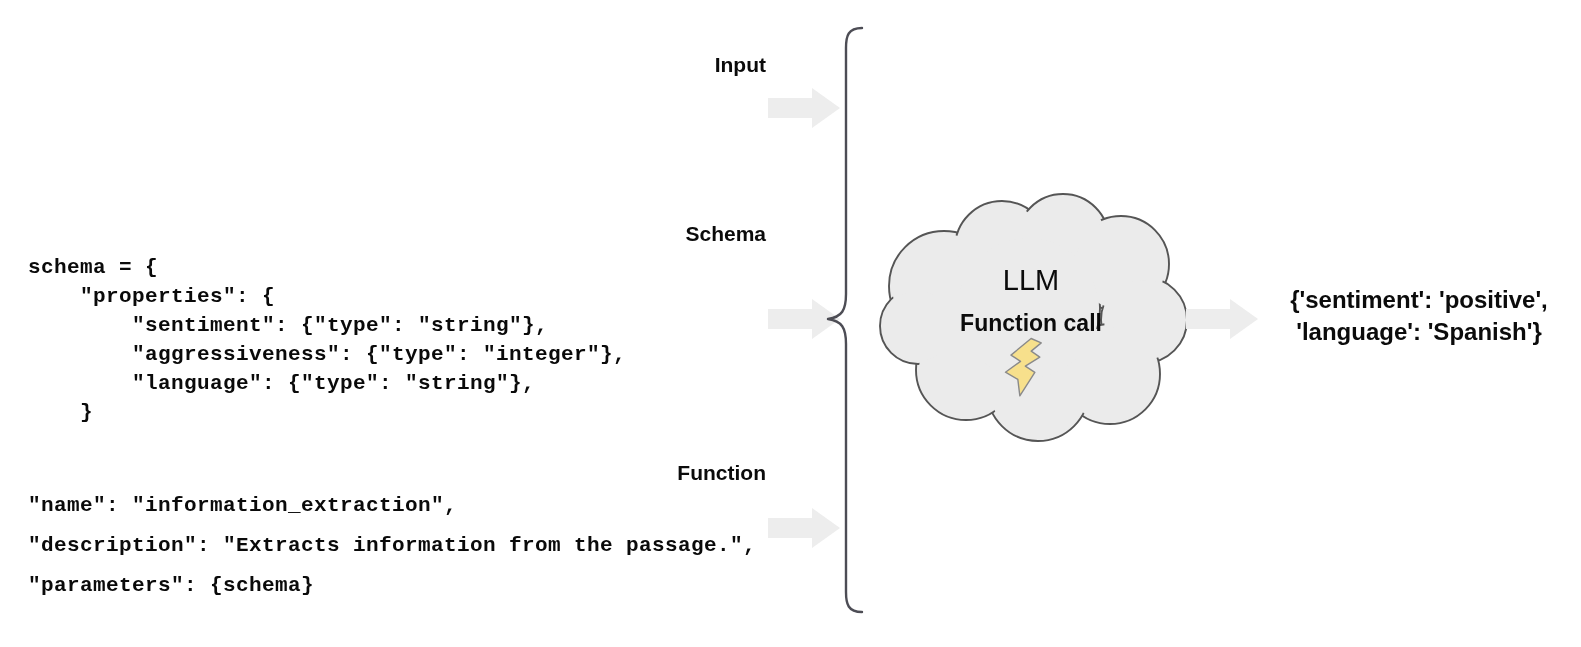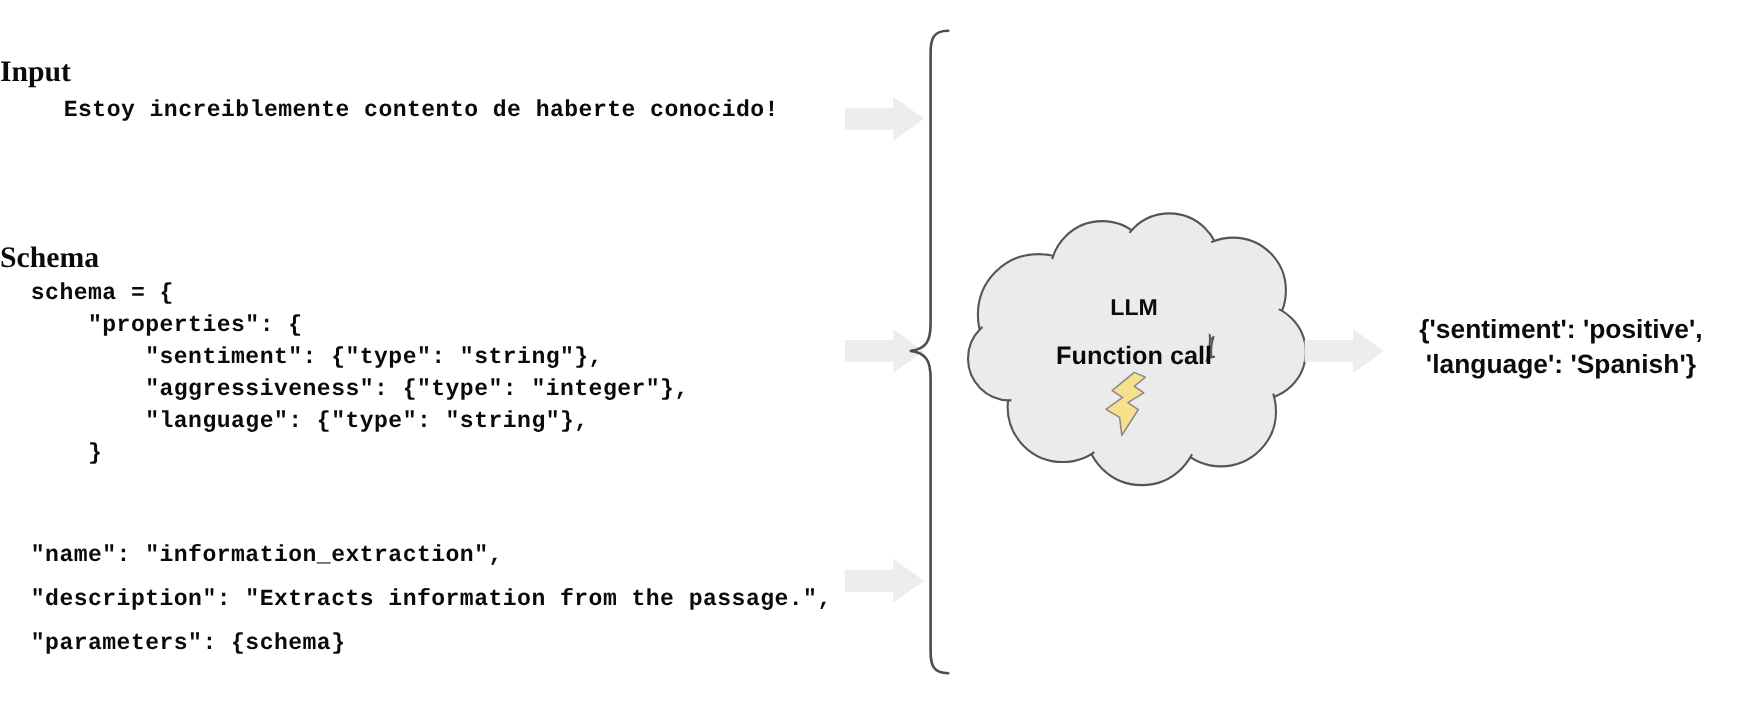--- a/index.html
+++ b/index.html
@@ -17,26 +17,26 @@
   }
 
   .stage {
     position: absolute;
     inset: 0;
   }
 
   
   .section-heading {
     position: absolute;
-    font-family: Liberation Serif, serif;
+    font-family: Liberation Sans, sans-serif;
     font-weight: bold;
-    font-size: 27px;
+    font-size: 21px;
     line-height: 30px;
     color: #0b0b0b;
-    text-align: left;
+    text-align: right;
     white-space: pre;
   }
 
   .code-block {
     position: absolute;
     font-family: "Liberation Mono", monospace;
     font-weight: bold;
     font-size: 21px;
     line-height: 29px;
     color: #0a0a0a;
@@ -51,22 +51,22 @@
   .cloud-wrap {
     position: absolute;
   }
   .cloud-label {
     position: absolute;
     text-align: center;
     white-space: pre;
     color: #0b0b0b;
   }
   .cloud-title {
-    font-weight: bold;
-    font-size: 21px;
+    font-weight: normal;
+    font-size: 29px;
     line-height: 28px;
   }
   .cloud-sub {
     font-weight: bold;
     font-size: 23px;
     line-height: 26px;
   }
 
   .output-text {
     position: absolute;
@@ -81,32 +81,32 @@
 
   svg { display: block; overflow: visible; }
 </style>
 </head>
 <body>
 
 <div class="stage">
 
   <div class="section-heading" style="left:0; top:50px; width:766px;">Input</div>
 
-  <div class="code-block centered" style="left:0; top:86px; width:766px;">Estoy increiblemente contento de haberte conocido!</div>
 
 
   <div class="section-heading" style="left:0; top:219px; width:766px;">Schema</div>
 
   <div class="code-block" style="left:28px; top:253px; width:760px;">schema = {</div>
   <div class="code-block" style="left:28px; top:282px; width:760px;">    "properties": {</div>
   <div class="code-block" style="left:28px; top:311px; width:760px;">        "sentiment": {"type": "string"},</div>
   <div class="code-block" style="left:28px; top:340px; width:760px;">        "aggressiveness": {"type": "integer"},</div>
   <div class="code-block" style="left:28px; top:369px; width:760px;">        "language": {"type": "string"},</div>
   <div class="code-block" style="left:28px; top:398px; width:760px;">    }</div>
 
+  <div class="section-heading" style="left:0; top:458px; width:766px;">Function</div>
 
   <div class="code-block" style="left:28px; top:491px; width:780px;">"name": "information_extraction",</div>
   <div class="code-block" style="left:28px; top:531px; width:780px;">"description": "Extracts information from the passage.",</div>
   <div class="code-block" style="left:28px; top:571px; width:780px;">"parameters": {schema}</div>
 
   <div style="position:absolute; left:768px; top:88px; width:72px; height:40px;">
     <svg width="72" height="40" viewBox="0 0 72 40">
       <polygon points="0,10 44,10 44,0 72,20 44,40 44,30 0,30" fill="#ededed"></polygon>
     </svg>
   </div>

